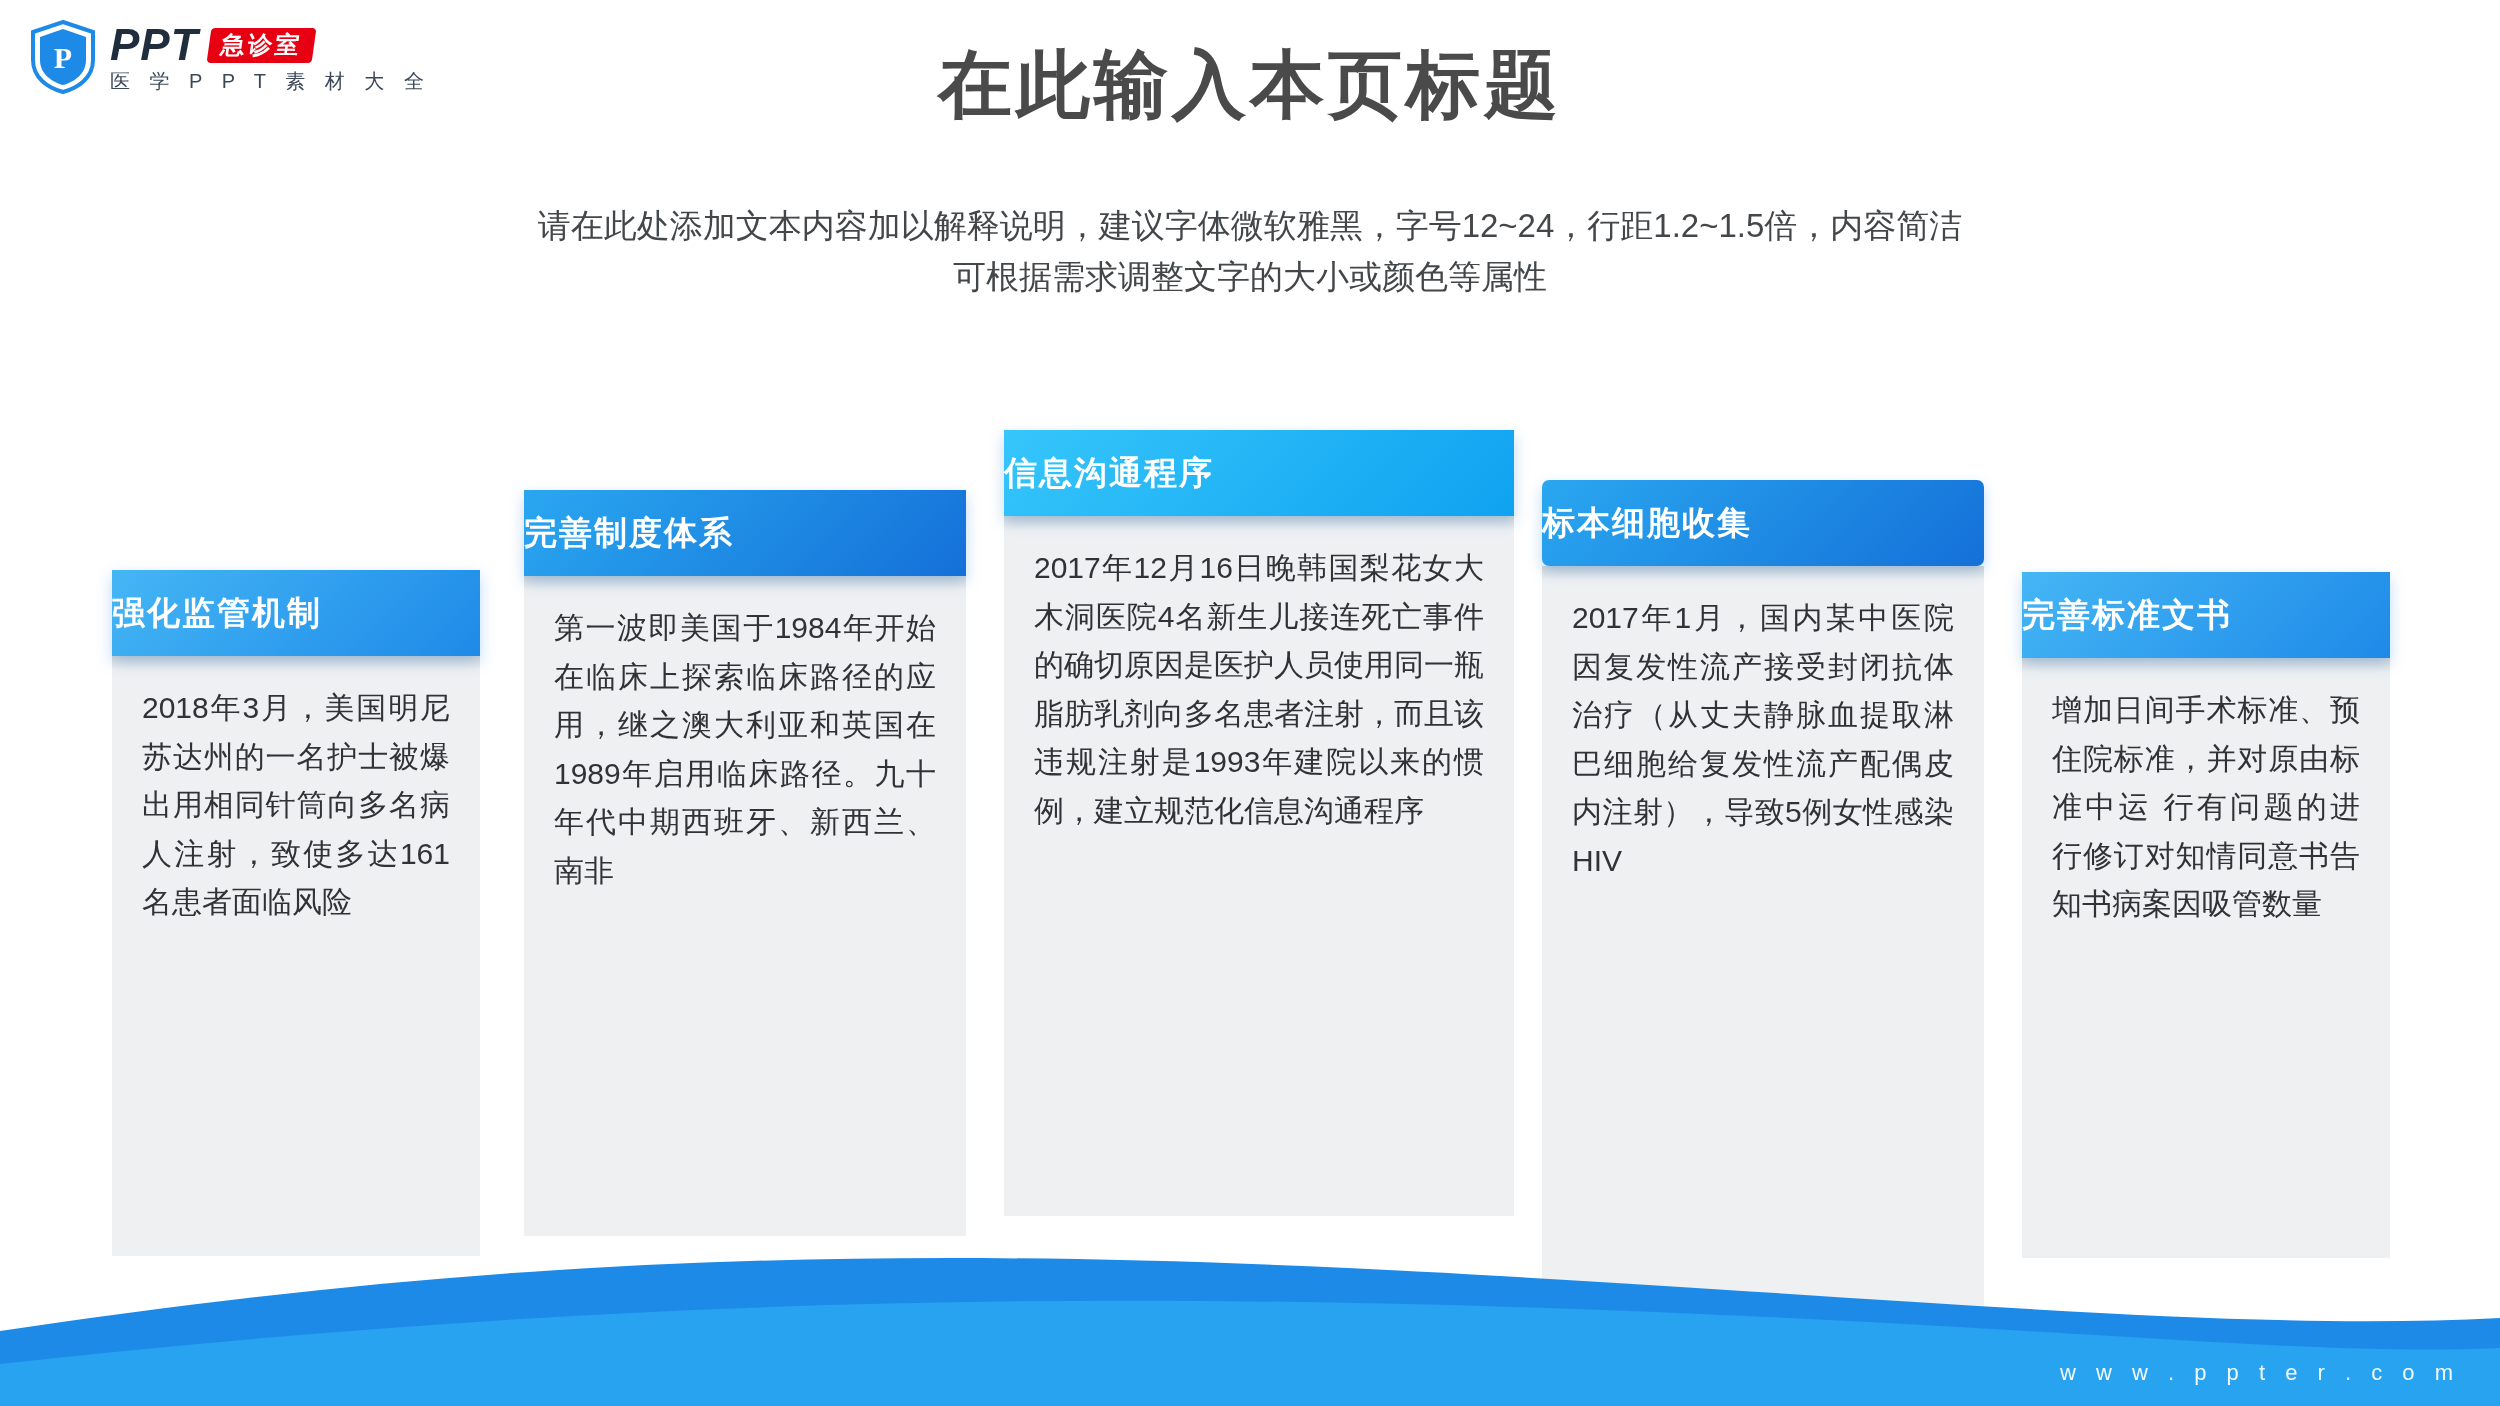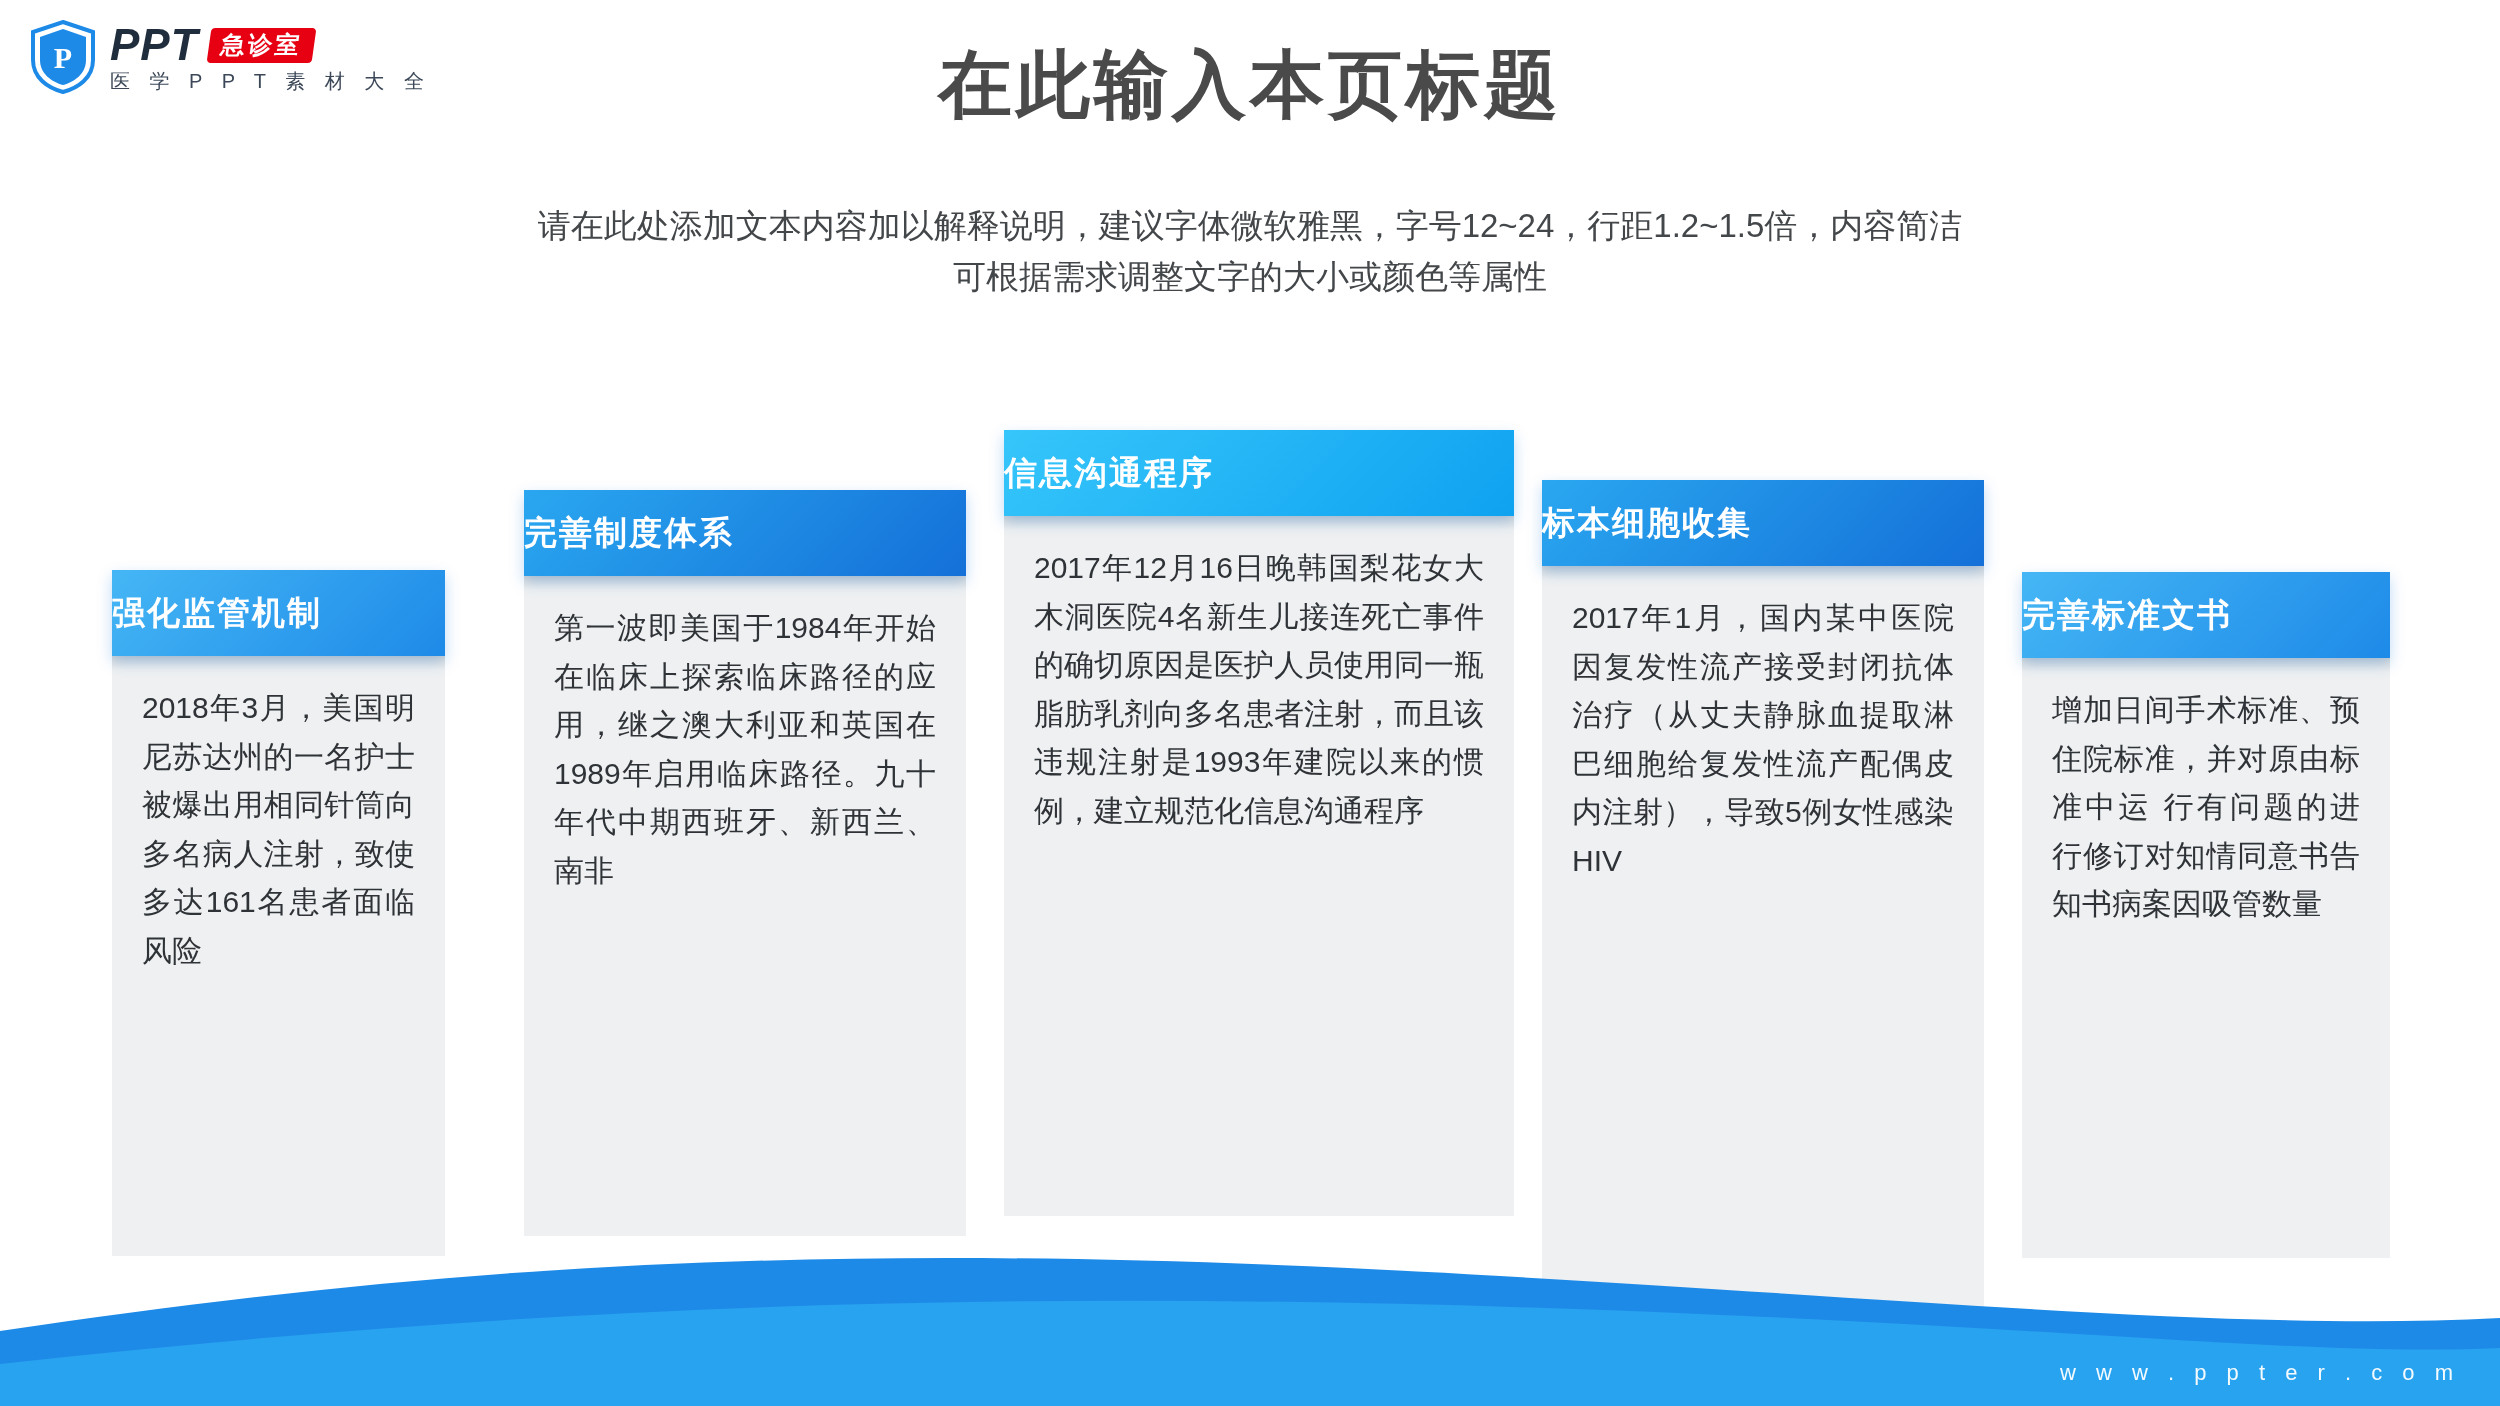--- a/index.html
+++ b/index.html
@@ -130,21 +130,21 @@
     padding: 28px 30px 34px 30px;
     font-size: 30px;
     color: #2f3337;
     line-height: 1.62;
     text-align: justify;
     text-justify: inter-ideograph;
     box-sizing: border-box;
   }
 
   
-  #card-0 { left: 112px;  top: 140px; width: 333px; }
+  #card-0 { left: 112px;  top: 140px; width: 368px; }
   #card-0 .card-body { height: 600px; }
   #card-1 { left: 524px;  top: 60px;  width: 442px; }
   #card-1 .card-body { height: 660px; }
   #card-2 { left: 1004px; top: 0px;   width: 510px; }
   #card-2 .card-body { height: 700px; }
   #card-3 { left: 1542px; top: 50px;  width: 442px; }
   #card-3 .card-body { height: 796px; }
   #card-4 { left: 2022px; top: 142px; width: 368px; }
   #card-4 .card-body { height: 600px; }
 
@@ -211,21 +211,21 @@
   </div>
 
   <div class="card" id="card-2">
     <div class="card-header" style="background: linear-gradient(135deg, rgb(54, 198, 251), rgb(15, 162, 240));">
       <span>信息沟通程序</span>
     </div>
     <div class="card-body">2017年12月16日晚韩国梨花女大木洞医院4名新生儿接连死亡事件的确切原因是医护人员使用同一瓶脂肪乳剂向多名患者注射，而且该违规注射是1993年建院以来的惯例，建立规范化信息沟通程序</div>
   </div>
 
   <div class="card" id="card-3">
-    <div class="card-header" style="background: linear-gradient(135deg, rgb(42, 167, 240), rgb(20, 112, 216));">
+    <div class="card-header" style="background: linear-gradient(135deg, rgb(42, 167, 240), rgb(20, 112, 216)); border-radius: 7px;">
       <span>标本细胞收集</span>
     </div>
     <div class="card-body">2017年1月，国内某中医院因复发性流产接受封闭抗体治疗（从丈夫静脉血提取淋巴细胞给复发性流产配偶皮内注射），导致5例女性感染HIV</div>
   </div>
 
   <div class="card" id="card-4">
     <div class="card-header" style="background: linear-gradient(135deg, rgb(69, 182, 245), rgb(30, 138, 232));">
       <span>完善标准文书</span>
     </div>
     <div class="card-body">增加日间手术标准、预住院标准，并对原由标准中运 行有问题的进行修订对知情同意书告知书病案因吸管数量</div>

